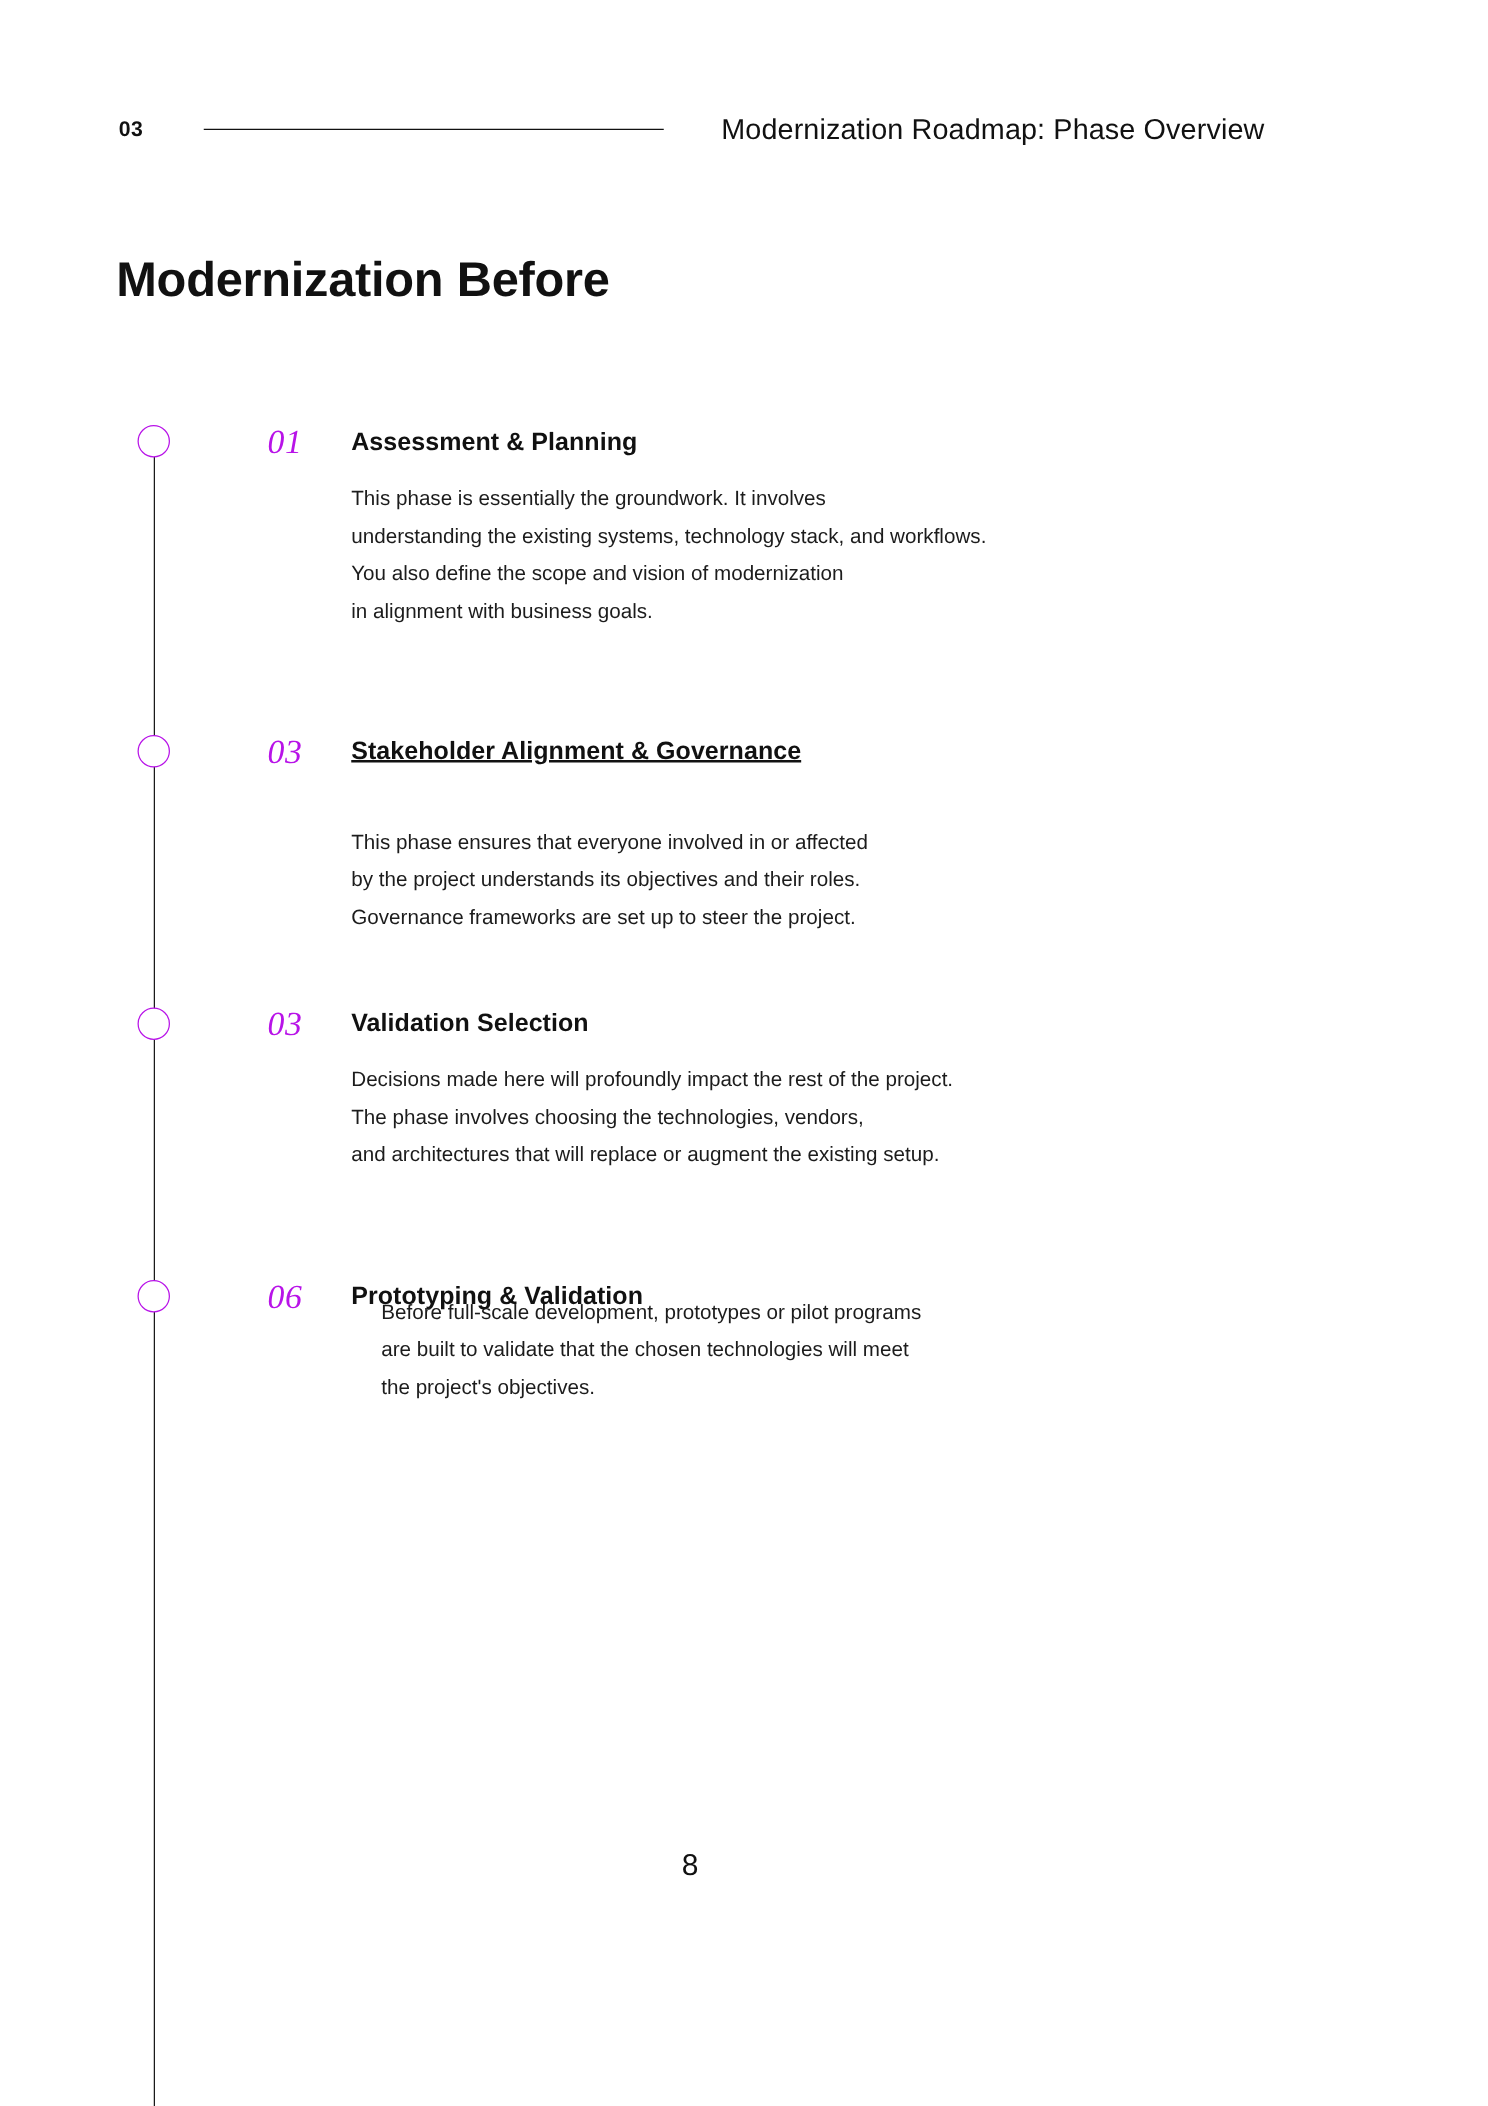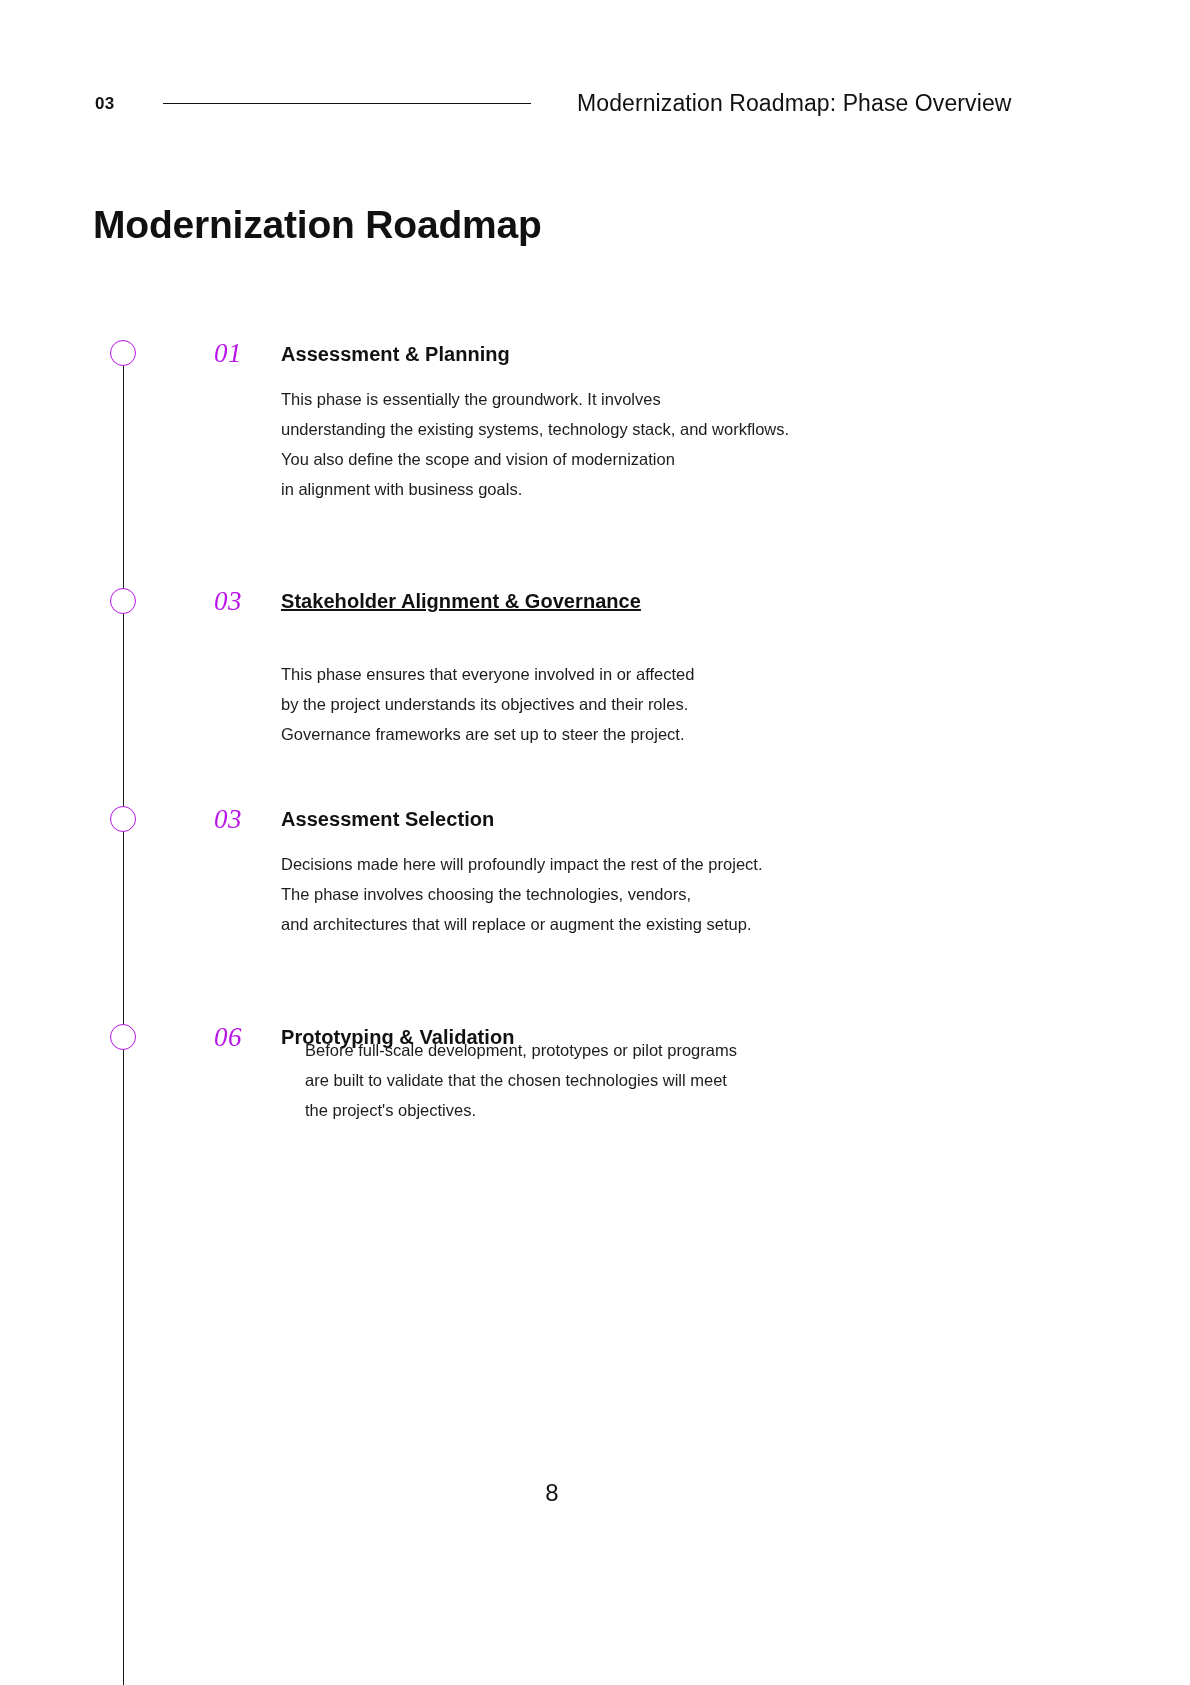--- a/index.html
+++ b/index.html
@@ -172,21 +172,21 @@
 <body>
 
 <div class="page">
 
   <div class="header">
     <div class="header-number">03</div>
     <div class="header-rule"></div>
     <div class="header-title">Modernization Roadmap: Phase Overview</div>
   </div>
 
-  <div class="page-title">Modernization Roadmap</div>
+  <div class="page-title">Modernization Before</div>
 
   <div class="timeline">
 
     <div class="timeline-axis"></div>
 
     <div class="tl-item item-0">
       <div class="tl-marker"></div>
       <div class="tl-index">01</div>
       <div class="tl-title">Assessment &amp; Planning</div>
       <div class="tl-body">This phase is essentially the groundwork. It involves
@@ -200,21 +200,21 @@
       <div class="tl-index">03</div>
       <div class="tl-title">Stakeholder Alignment &amp; Governance</div>
       <div class="tl-body">This phase ensures that everyone involved in or affected
 by the project understands its objectives and their roles.
 Governance frameworks are set up to steer the project.</div>
     </div>
 
     <div class="tl-item item-2">
       <div class="tl-marker"></div>
       <div class="tl-index">03</div>
-      <div class="tl-title">Assessment Selection</div>
+      <div class="tl-title">Validation Selection</div>
       <div class="tl-body">Decisions made here will profoundly impact the rest of the project.
 The phase involves choosing the technologies, vendors,
 and architectures that will replace or augment the existing setup.</div>
     </div>
 
     <div class="tl-item item-3">
       <div class="tl-marker"></div>
       <div class="tl-index">06</div>
       <div class="tl-title">Prototyping &amp; Validation</div>
       <div class="tl-body">Before full-scale development, prototypes or pilot programs

